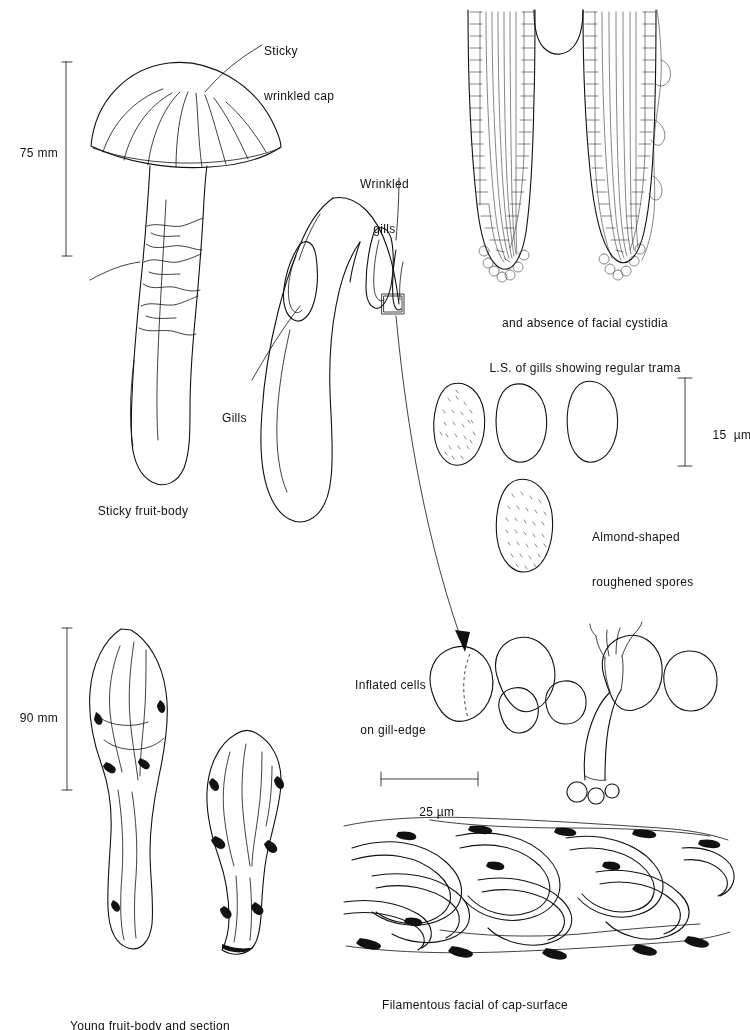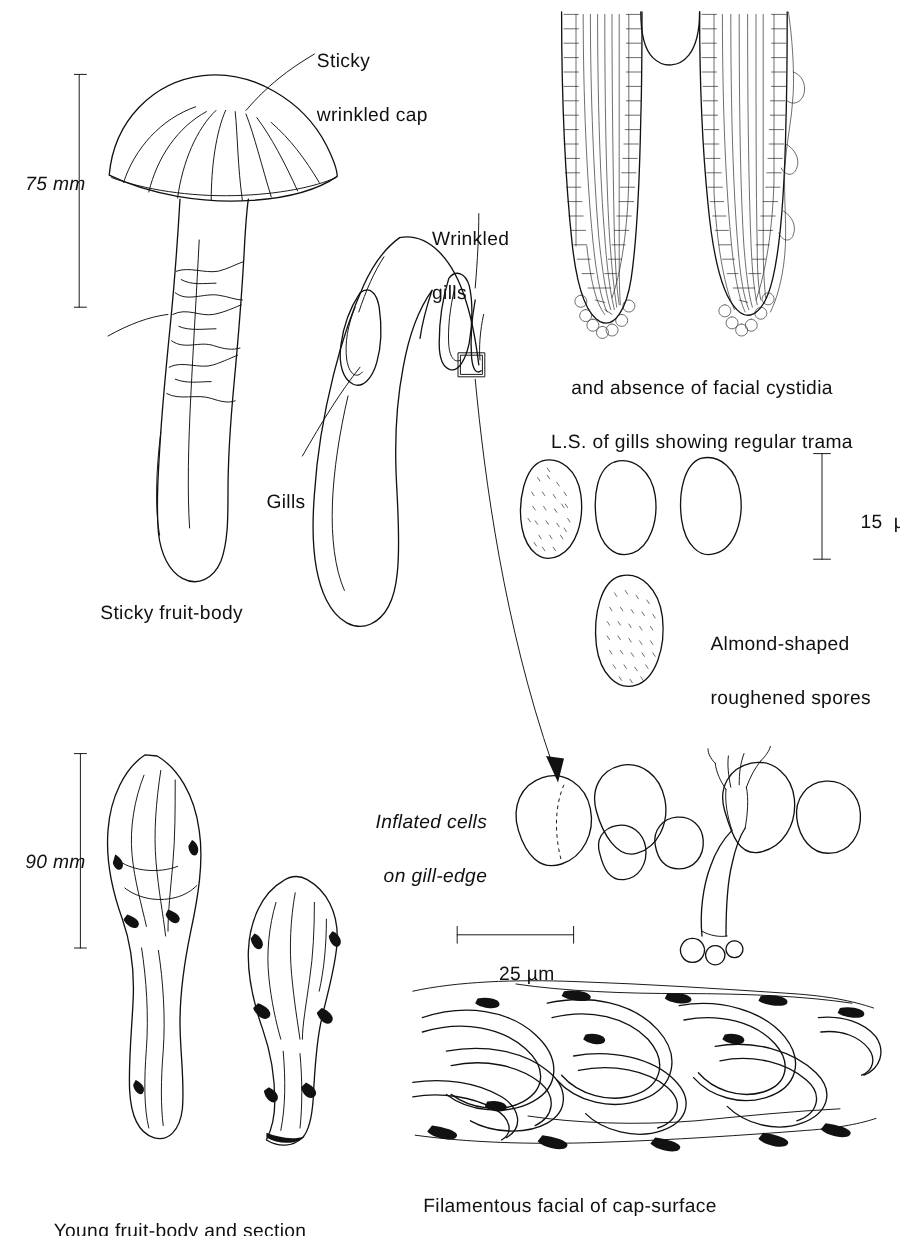--- a/index.html
+++ b/index.html
@@ -11,28 +11,28 @@
     position: relative;
     width: 750px;
     height: 1030px;
     background: #ffffff;
     font-family: "Liberation Sans", sans-serif;
     color: #000000;
     overflow: hidden;
   }
   .lbl {
     position: absolute;
-    font-size: 16px;
+    font-size: 12px;
     line-height: 15px;
     color: #111;
     white-space: pre;
     letter-spacing: .3px;
   }
   .lbl.center { text-align: center; }
-  .lbl.right { text-align: right; font-style: italic; }
+  .lbl.right { text-align: right; }
   svg { position: absolute; top: 0; left: 0; }
   .ink {
     fill: none;
     stroke: #111111;
     stroke-width: 1.1;
     stroke-linecap: round;
     stroke-linejoin: round;
   }
   .ink-thin {
     fill: none;
@@ -401,40 +401,40 @@
   <div class="lbl" style="left:264px; top:14px;">
     <div>Sticky</div>
     <div>wrinkled cap</div>
   </div>
 
 
   <div class="lbl center" style="left:38px; top:474px; width:210px;">
     <div>Sticky fruit-body</div>
   </div>
 
-  <div class="lbl" style="left:360px; top:162px;">
+  <div class="lbl" style="left:360px; top:147px;text-align:center;">
     <div>Wrinkled</div>
     <div>gills</div>
   </div>
 
   <div class="lbl" style="left:222px; top:381px;">
     <div>Gills</div>
   </div>
 
   <div class="lbl center" style="left:440px; top:286px; width:290px;">
     <div>and absence of facial cystidia</div>
     <div>L.S. of gills showing regular trama</div>
   </div>
 
   <div class="lbl" style="left:592px; top:500px;">
     <div>Almond-shaped</div>
     <div>roughened spores</div>
   </div>
 
-  <div class="lbl right" style="left:296px; top:648px; width:110px;">
+  <div class="lbl right" style="left:316px; top:648px; width:110px;">
     <div>Inflated cells</div>
     <div>on gill-edge</div>
   </div>
 
   <div class="lbl center" style="left:330px; top:968px; width:290px;">
     <div>Filamentous facial of cap-surface</div>
     
   </div>
 
   <div class="lbl center" style="left:-10px; top:989px; width:320px;">

